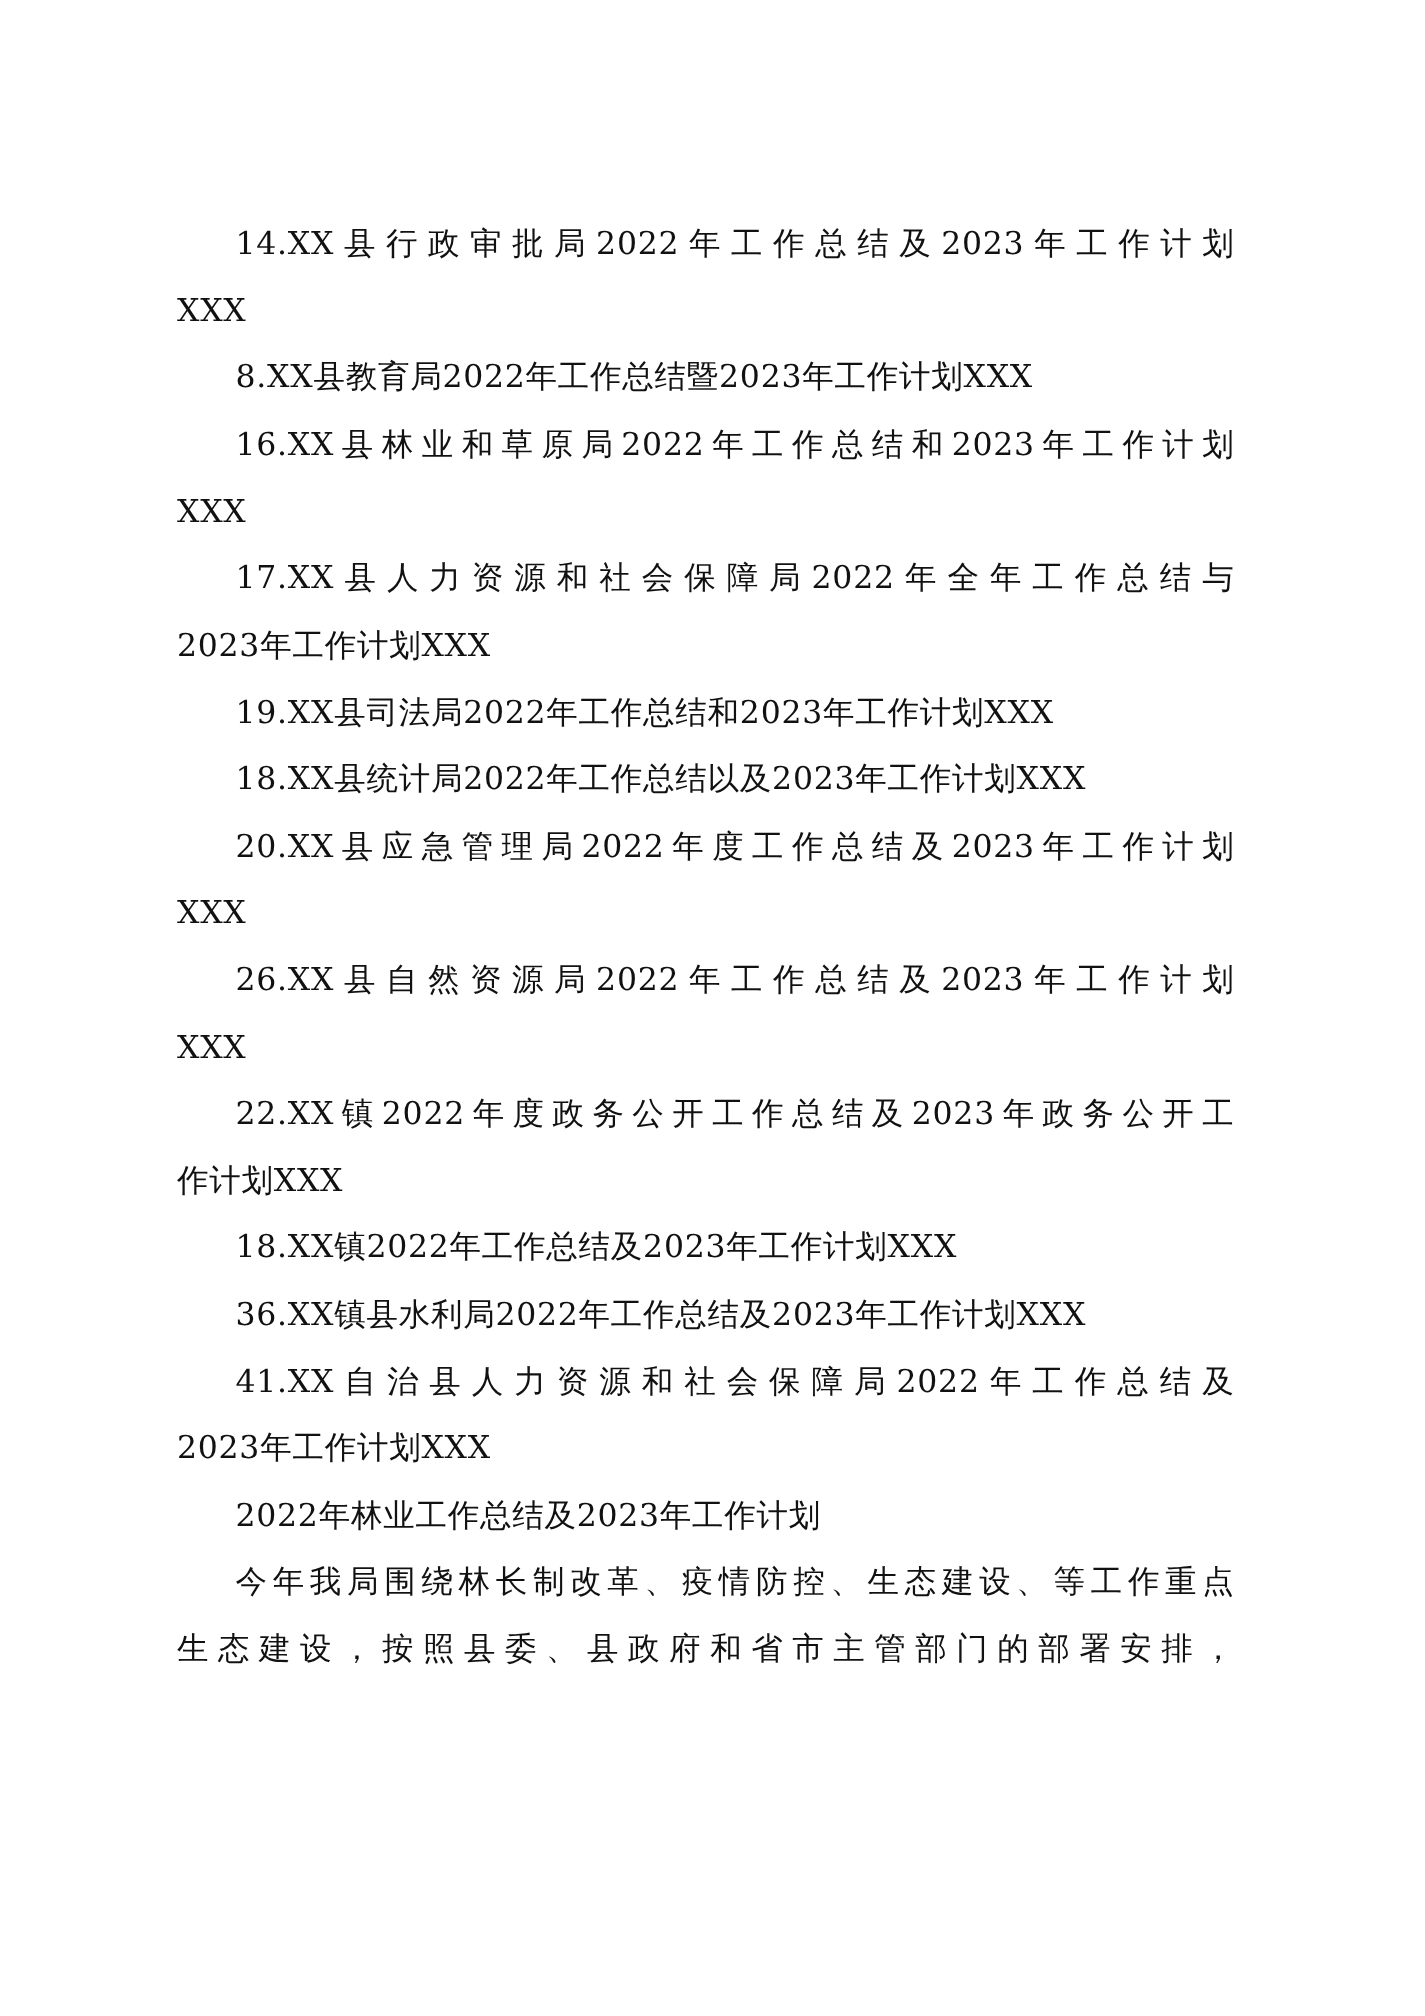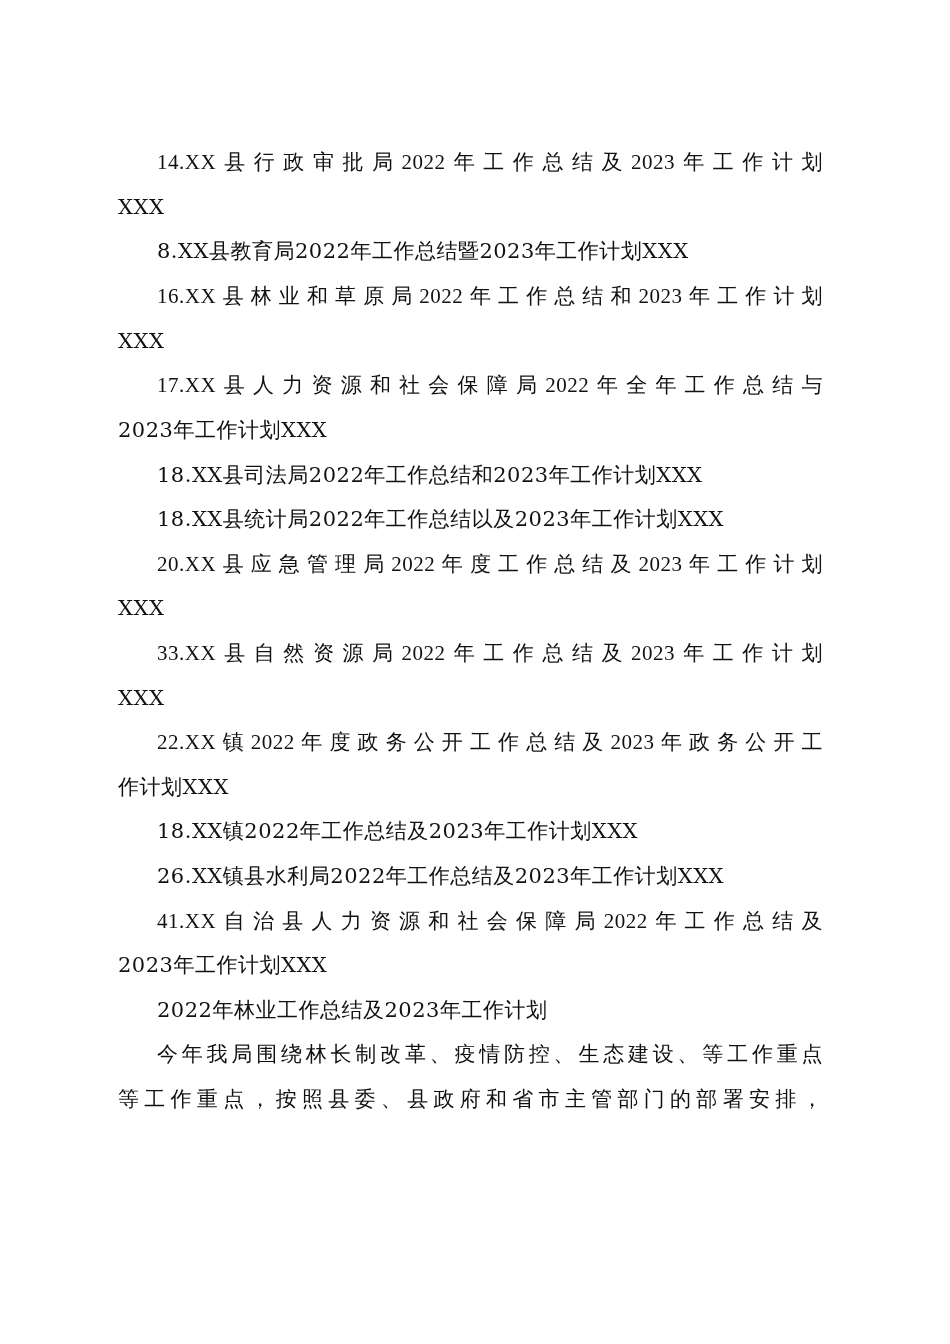--- a/index.html
+++ b/index.html
@@ -28,43 +28,42 @@
       line-height: 44px;
       font-size: 21px;
       white-space: nowrap;
       letter-spacing: 0.5px;
     }
     .line.indent { left: 39px; }
     .line.justify {
       width: 705px;
       text-align: justify;
       text-align-last: justify;
-      font-family: Liberation Serif, serif;
     }
     .line.indent.justify { width: 666px; }
   </style>
 </head>
 <body>
 
 <div class="page">
   <div class="line indent justify" style="top:0px">14.XX县行政审批局2022年工作总结及2023年工作计划</div>
   <div class="line" style="top:45px">XXX</div>
   <div class="line indent" style="top:89px">8.XX县教育局2022年工作总结暨2023年工作计划XXX</div>
   <div class="line indent justify" style="top:134px">16.XX县林业和草原局2022年工作总结和2023年工作计划</div>
   <div class="line" style="top:179px">XXX</div>
   <div class="line indent justify" style="top:223px">17.XX县人力资源和社会保障局2022年全年工作总结与</div>
   <div class="line" style="top:268px">2023年工作计划XXX</div>
-  <div class="line indent" style="top:313px">18.XX县司法局2022年工作总结和2023年工作计划XXX</div>
+  <div class="line indent" style="top:313px">19.XX县司法局2022年工作总结和2023年工作计划XXX</div>
   <div class="line indent" style="top:357px">18.XX县统计局2022年工作总结以及2023年工作计划XXX</div>
   <div class="line indent justify" style="top:402px">20.XX县应急管理局2022年度工作总结及2023年工作计划</div>
   <div class="line" style="top:446px">XXX</div>
-  <div class="line indent justify" style="top:491px">33.XX县自然资源局2022年工作总结及2023年工作计划</div>
+  <div class="line indent justify" style="top:491px">26.XX县自然资源局2022年工作总结及2023年工作计划</div>
   <div class="line" style="top:536px">XXX</div>
   <div class="line indent justify" style="top:580px">22.XX镇2022年度政务公开工作总结及2023年政务公开工</div>
   <div class="line" style="top:625px">作计划XXX</div>
   <div class="line indent" style="top:669px">18.XX镇2022年工作总结及2023年工作计划XXX</div>
-  <div class="line indent" style="top:714px">26.XX镇县水利局2022年工作总结及2023年工作计划XXX</div>
+  <div class="line indent" style="top:714px">36.XX镇县水利局2022年工作总结及2023年工作计划XXX</div>
   <div class="line indent justify" style="top:759px">41.XX自治县人力资源和社会保障局2022年工作总结及</div>
   <div class="line" style="top:803px">2023年工作计划XXX</div>
   <div class="line indent" style="top:848px">2022年林业工作总结及2023年工作计划</div>
   <div class="line indent justify" style="top:892px">今年我局围绕林长制改革、疫情防控、生态建设、等工作重点</div>
-  <div class="line justify" style="top:937px">等工作重点，按照县委、县政府和省市主管部门的部署安排，</div>
+  <div class="line justify" style="top:937px">生态建设，按照县委、县政府和省市主管部门的部署安排，</div>
 </div>
 
 </body></html>

